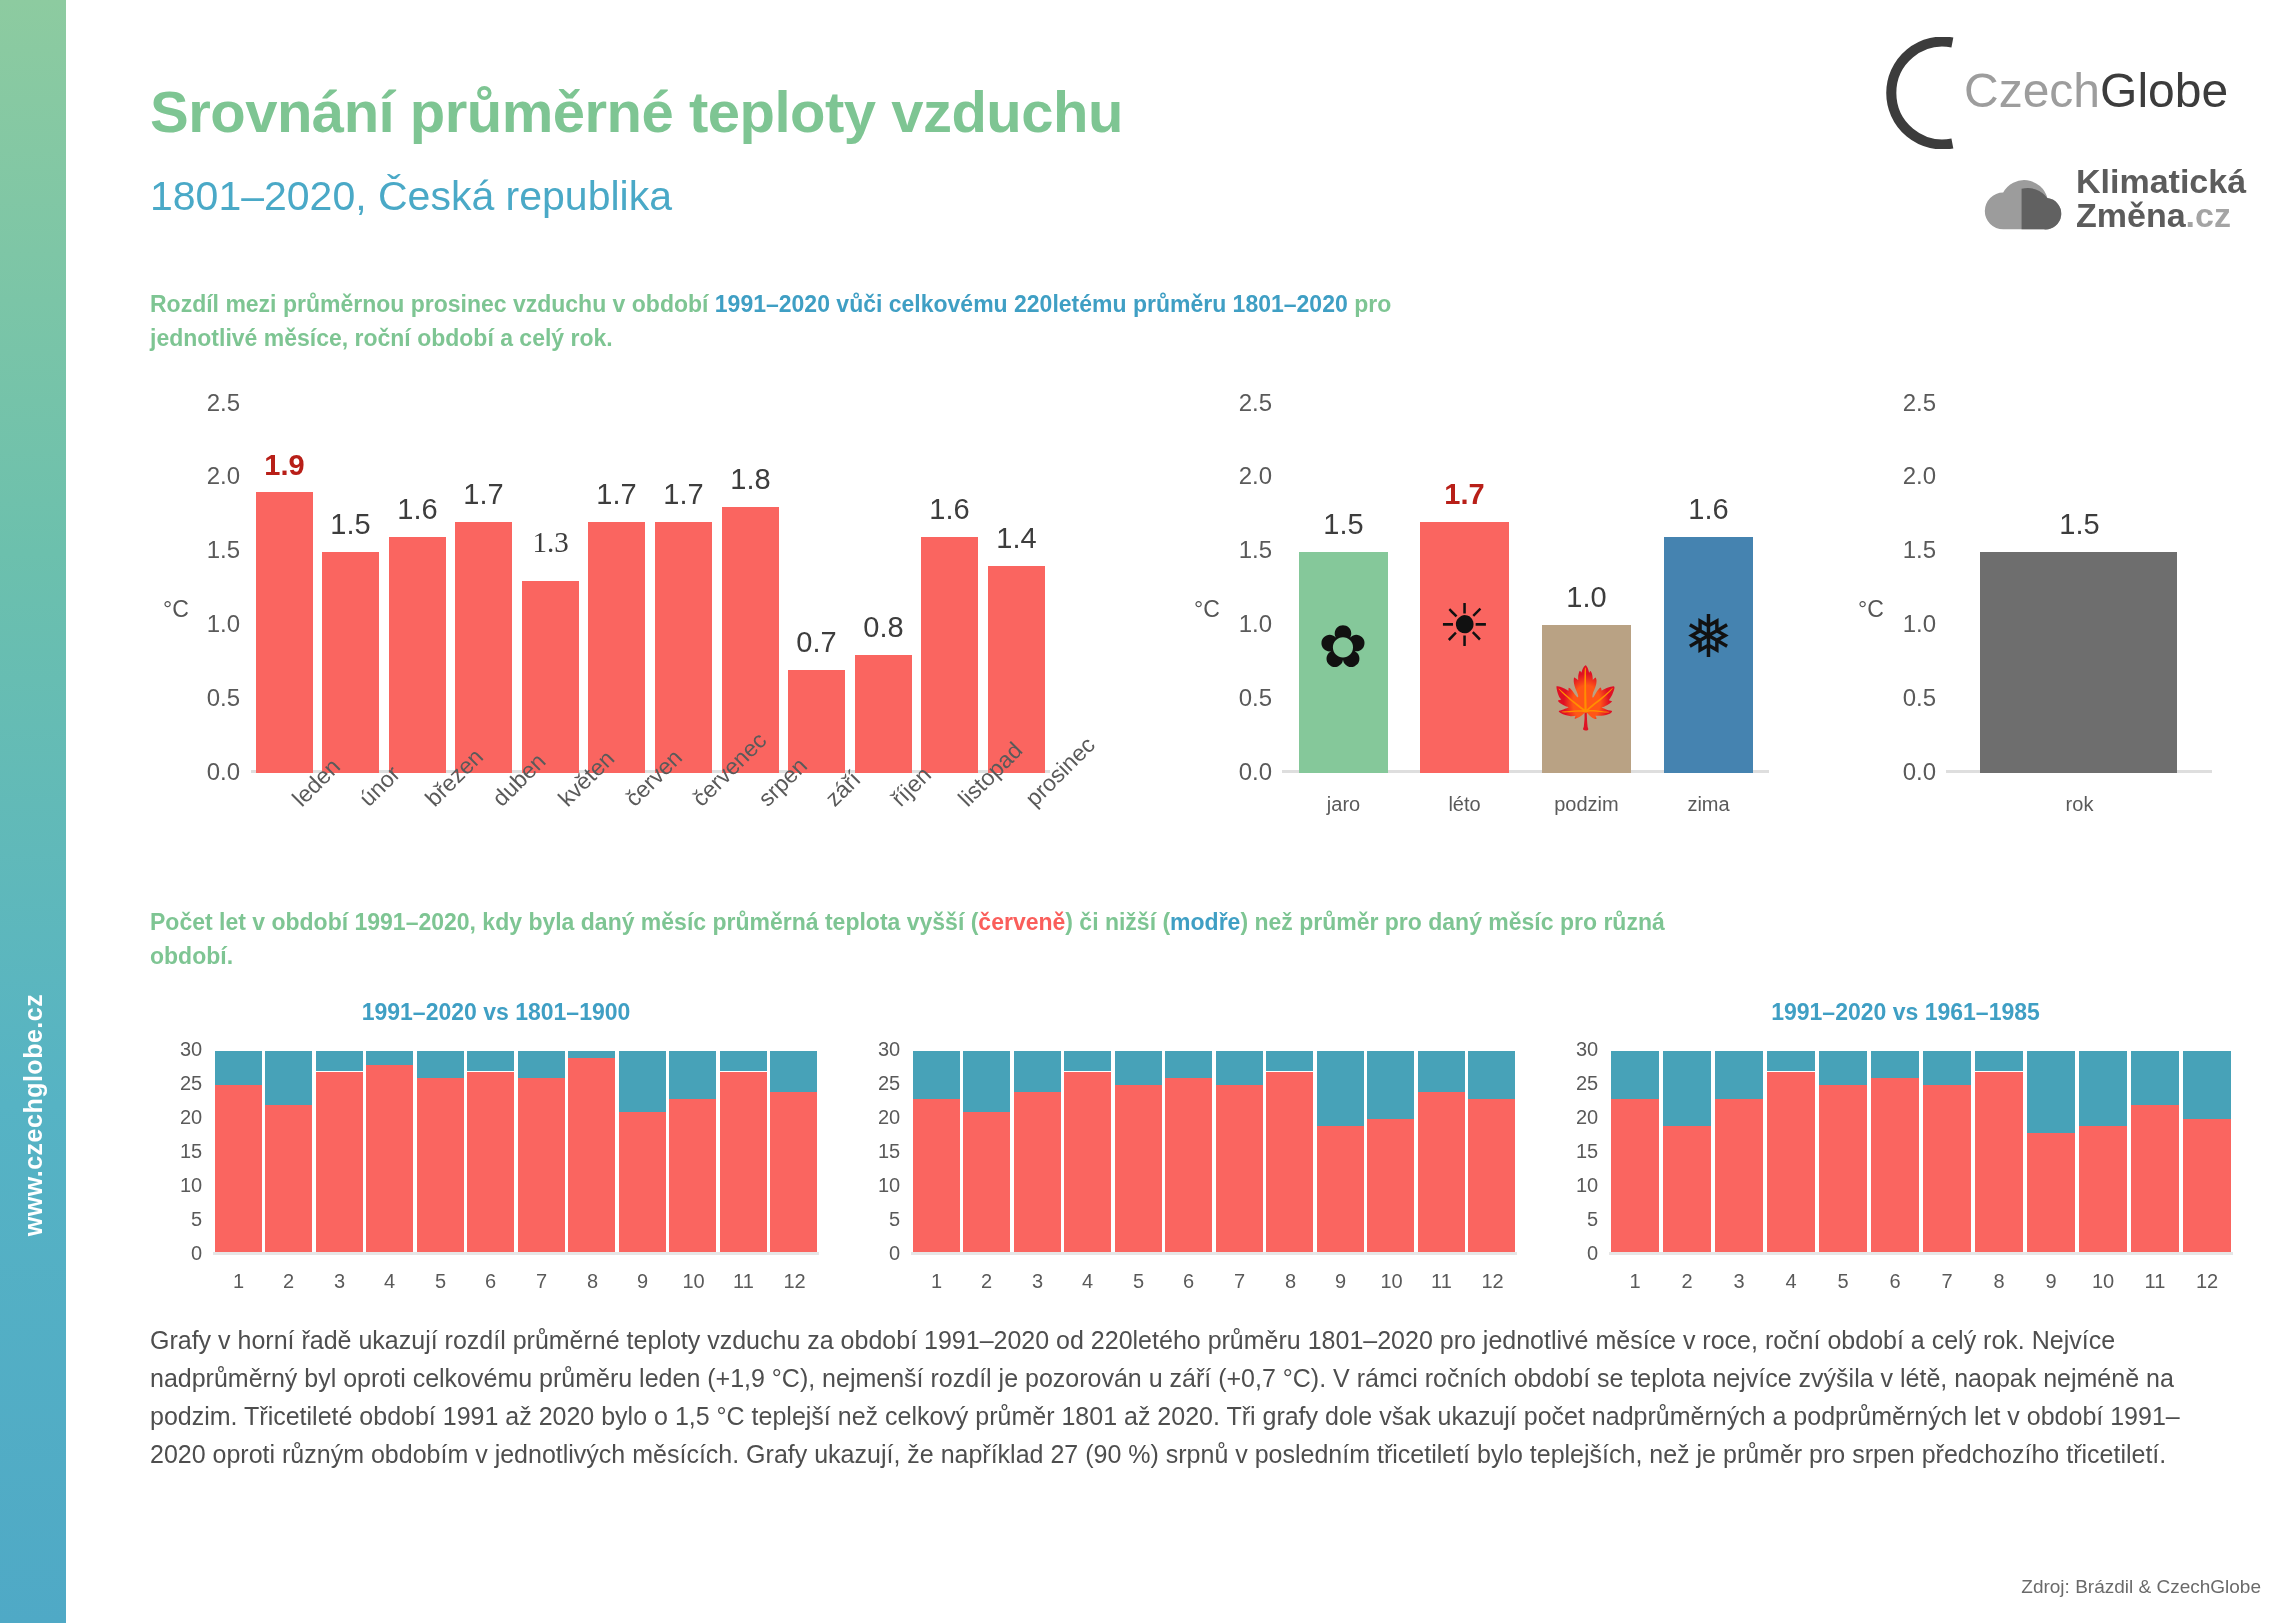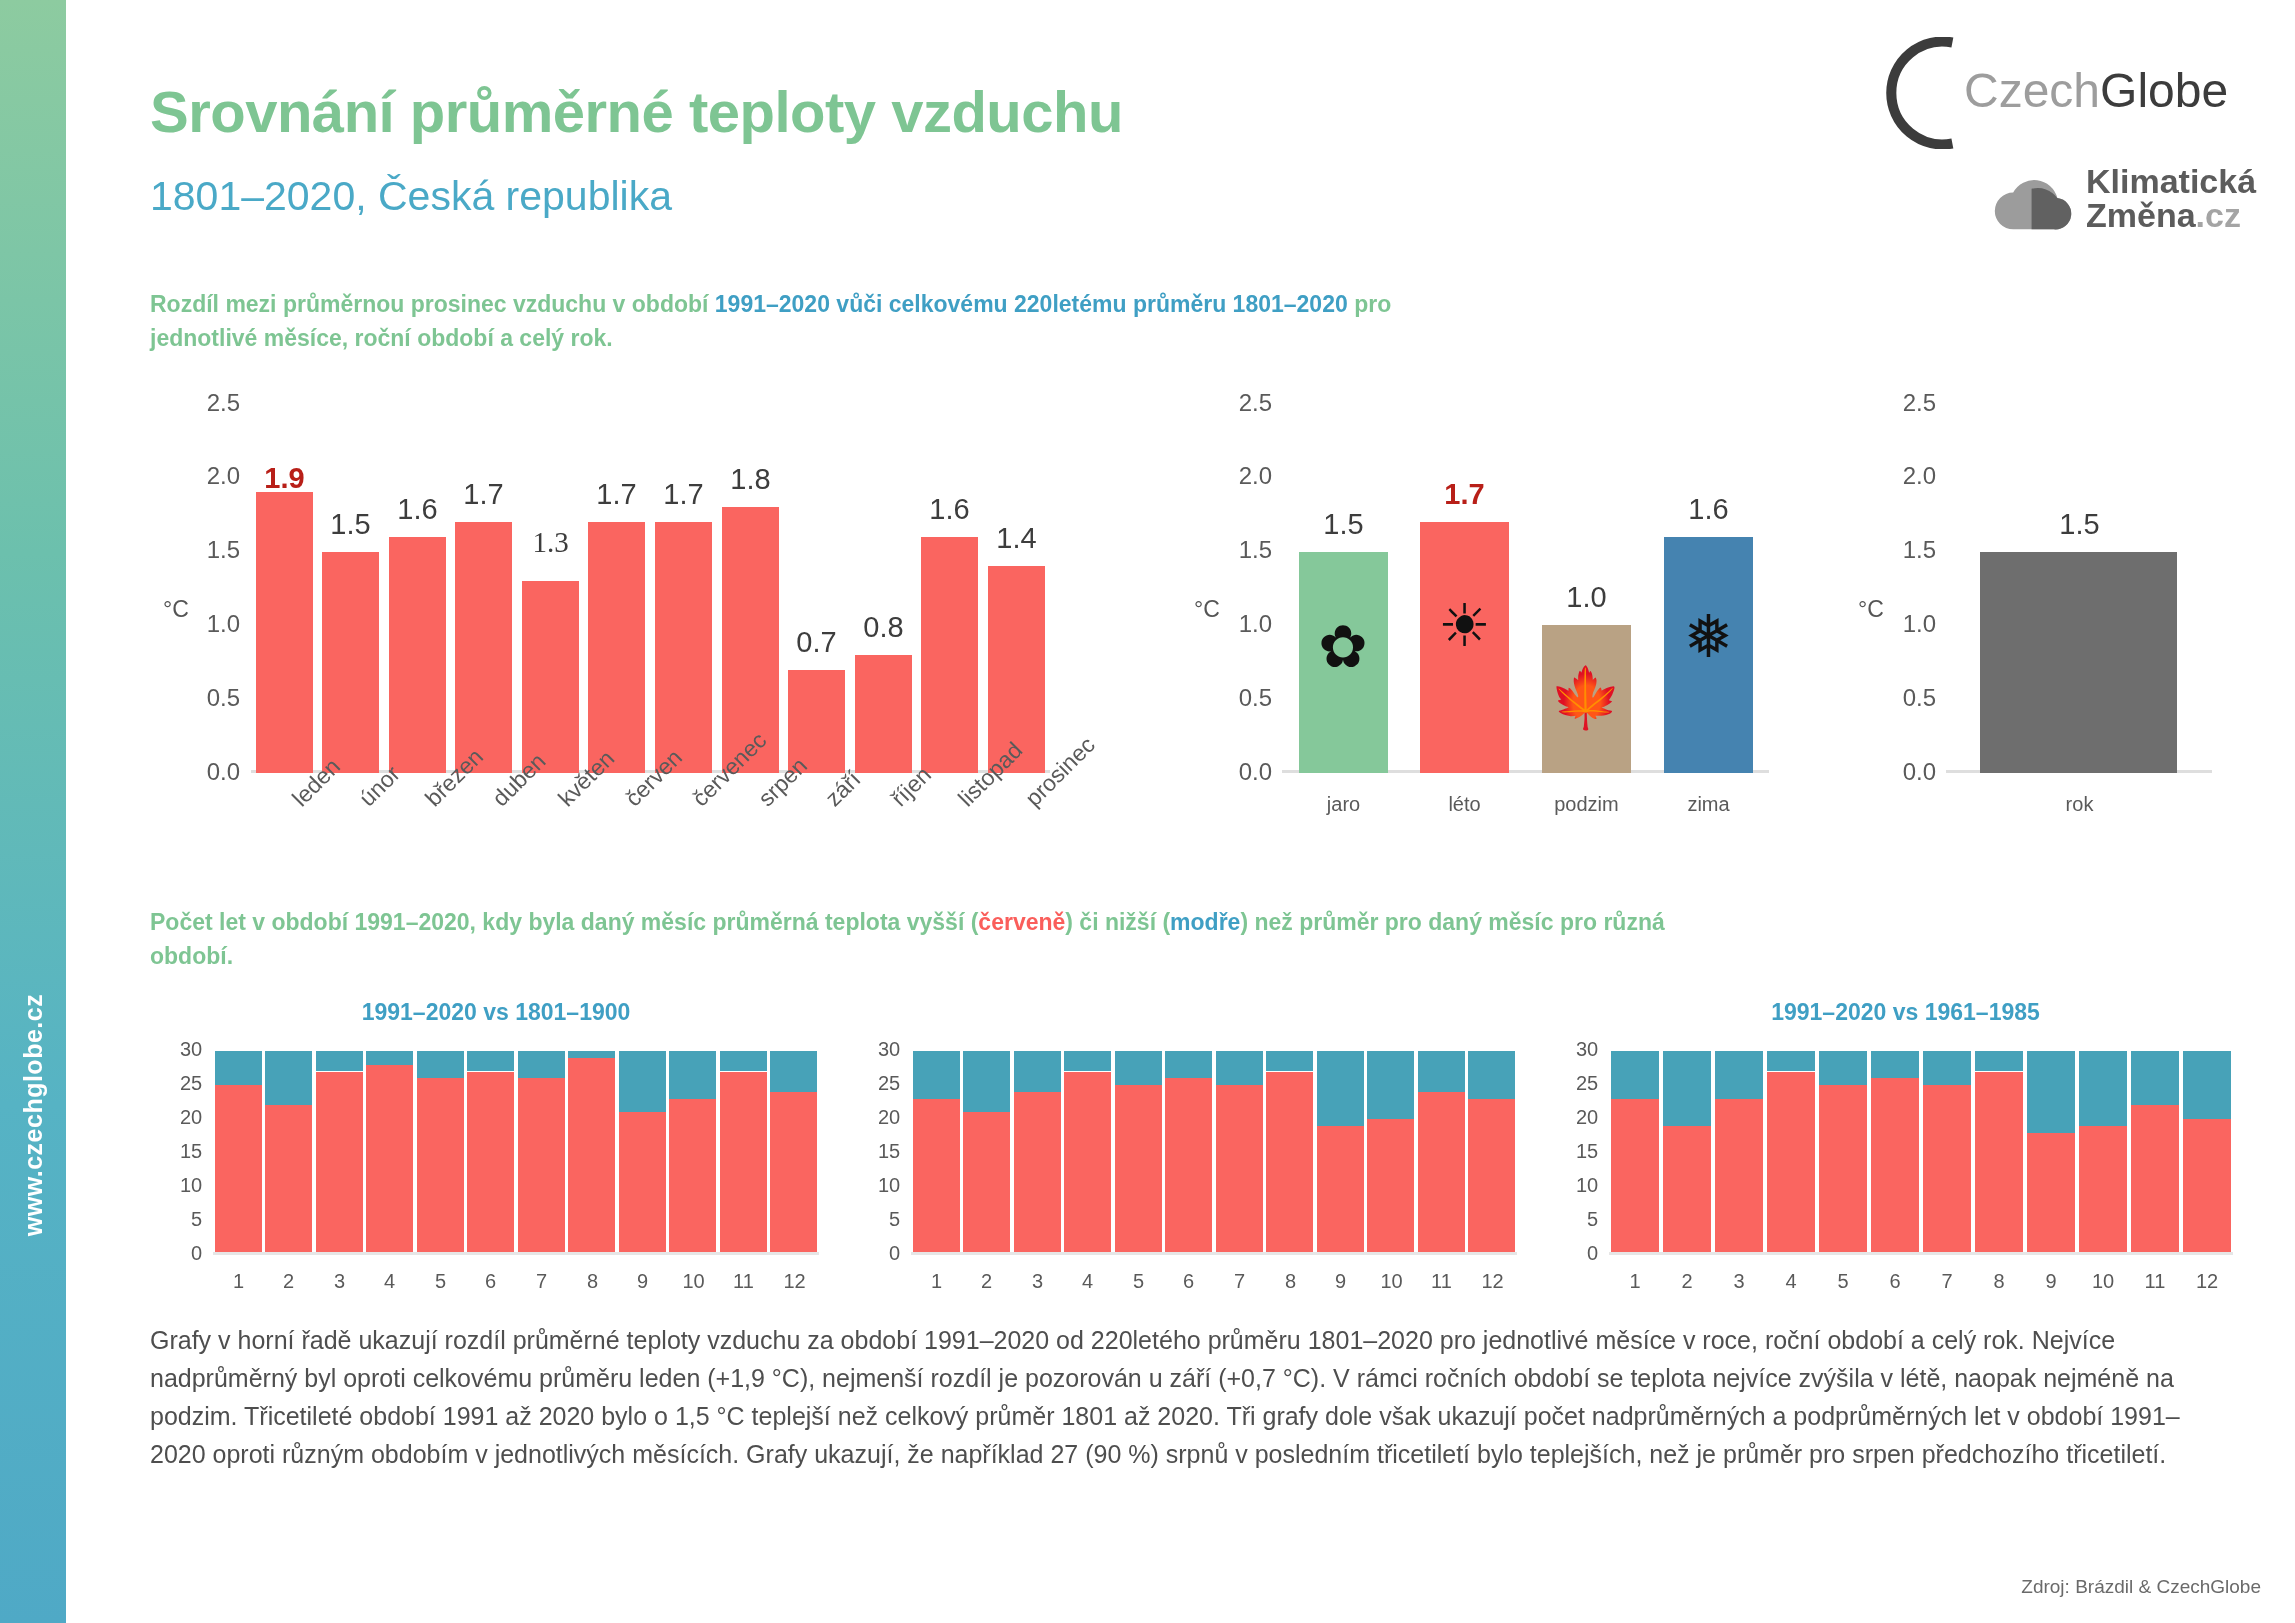--- a/index.html
+++ b/index.html
@@ -44,21 +44,21 @@
 
   
   #logo-cg { position: absolute; right: 33px; top: 37px; width: 386px; height: 112px; }
   #logo-cg-text {
     position: absolute; left: 87px; top: 26px;
     font-size: 48px; font-weight: normal; white-space: nowrap;
   }
   #logo-cg-text .lt { color: #9d9d9d; }
   #logo-cg-text .dk { color: #3c3c3c; }
   #logo-arc { position: absolute; left: 0; top: 0; }
-  #logo-kz { position: absolute; right: 6px; top: 161px; width: 312px; height: 92px; }
+  #logo-kz { position: absolute; right: 16px; top: 161px; width: 312px; height: 92px; }
   #logo-kz-text {
     position: absolute; left: 108px; top: 2.8px;
     font-size: 34px; font-weight: bold; line-height: 1.0; color: #5c5c5c;
   }
   #logo-kz-text .cz { color: #a4a4a4; }
   #logo-kz-cloud { position: absolute; left: 13px; top: 14.7px; }
 
   
   .caption {
     position: absolute; font-size: 23px; font-weight: bold; line-height: 1.48;
@@ -180,21 +180,21 @@
       <div class="bar" style="left: 204px; width: 57px; height: 251px; background: rgb(250, 101, 96);"></div>
       <div class="bar" style="left: 271px; width: 57px; height: 192px; background: rgb(250, 101, 96);"></div>
       <div class="bar" style="left: 337px; width: 57px; height: 251px; background: rgb(250, 101, 96);"></div>
       <div class="bar" style="left: 404px; width: 57px; height: 251px; background: rgb(250, 101, 96);"></div>
       <div class="bar" style="left: 471px; width: 57px; height: 266px; background: rgb(250, 101, 96);"></div>
       <div class="bar" style="left: 537px; width: 57px; height: 103px; background: rgb(250, 101, 96);"></div>
       <div class="bar" style="left: 604px; width: 57px; height: 118px; background: rgb(250, 101, 96);"></div>
       <div class="bar" style="left: 670px; width: 57px; height: 236px; background: rgb(250, 101, 96);"></div>
       <div class="bar" style="left: 737px; width: 57px; height: 207px; background: rgb(250, 101, 96);"></div>
     </div>
-    <div class="barval hl" style="left: 106px; width: 57px; top: 102px;">1.9</div>
+    <div class="barval hl" style="left: 106px; width: 57px; top: 89px;">1.9</div>
     <div class="cat-rot" style="left: 137px; top: 433px;">leden</div>
     <div class="barval" style="left: 172px; width: 57px; top: 148px;">1.5</div>
     <div class="cat-rot" style="left: 204px; top: 433px;">únor</div>
     <div class="barval" style="left: 239px; width: 57px; top: 133px;">1.6</div>
     <div class="cat-rot" style="left: 270px; top: 433px;">březen</div>
     <div class="barval" style="left: 305px; width: 57px; top: 118px;">1.7</div>
     <div class="cat-rot" style="left: 337px; top: 433px;">duben</div>
     <div class="barval" style="left: 372px; width: 57px; top: 166px; font-family: Liberation Serif, serif;">1.3</div>
     <div class="cat-rot" style="left: 403px; top: 433px;">květen</div>
     <div class="barval" style="left: 438px; width: 57px; top: 118px;">1.7</div>

